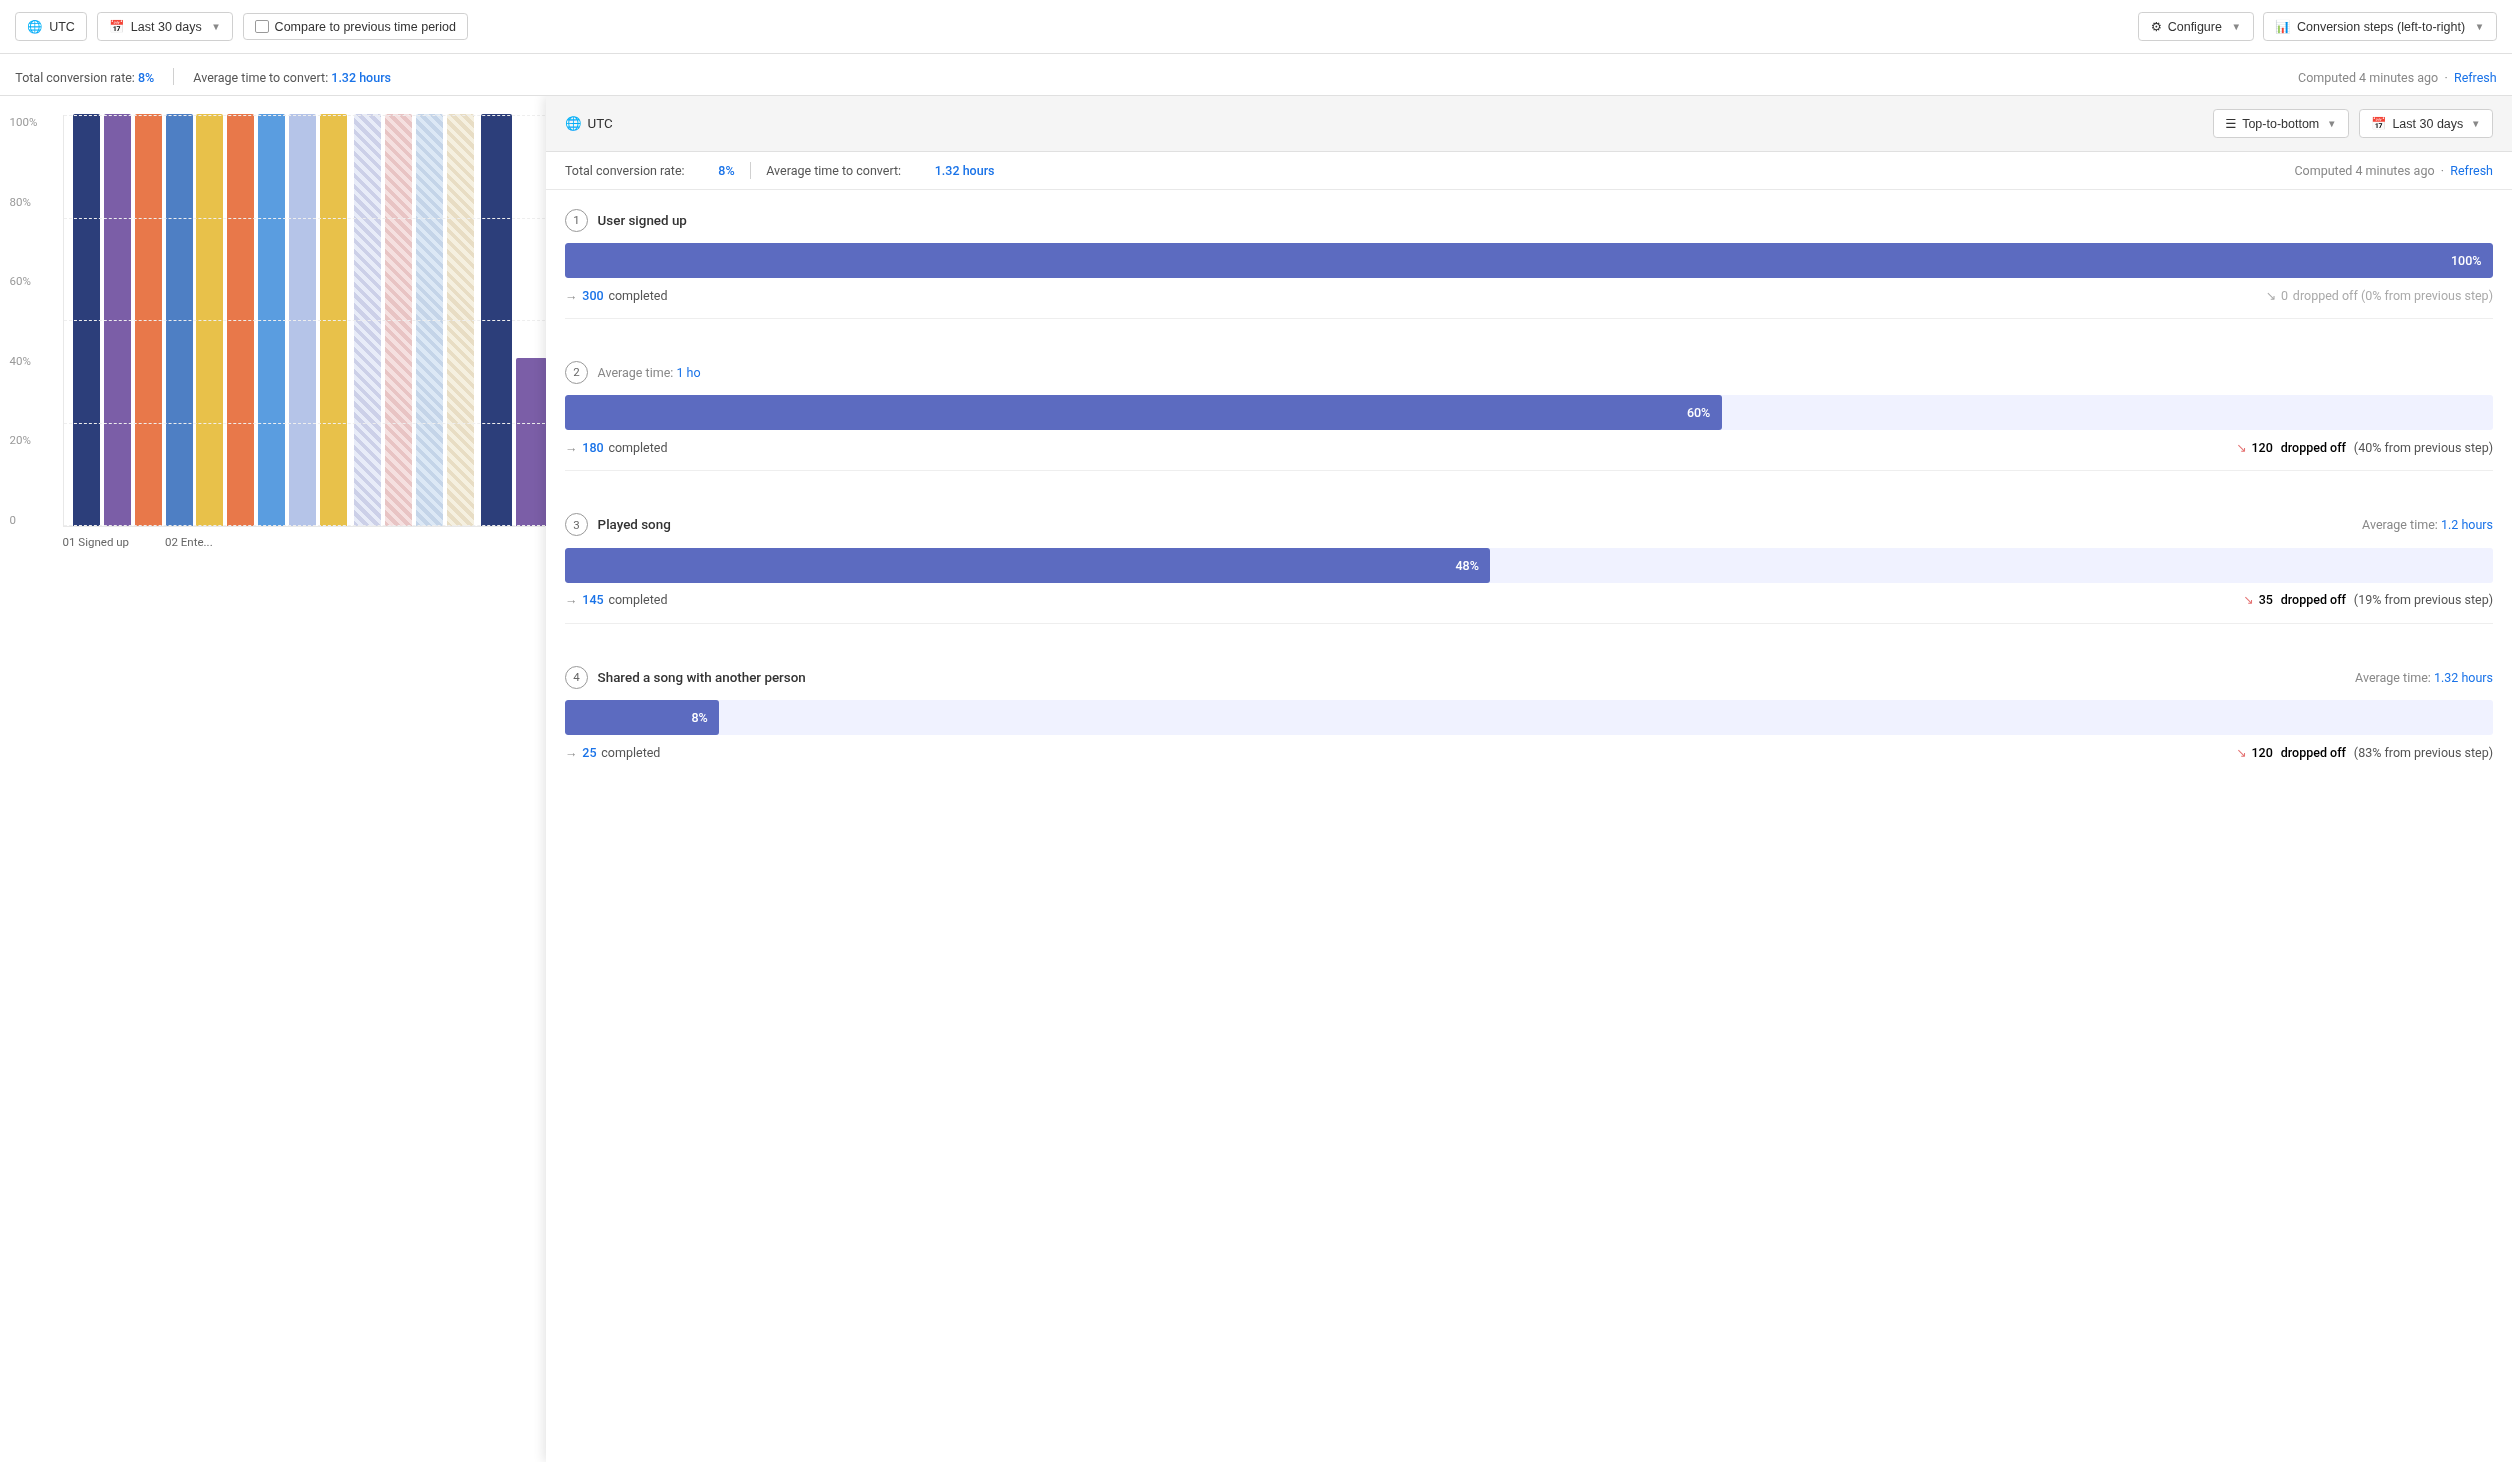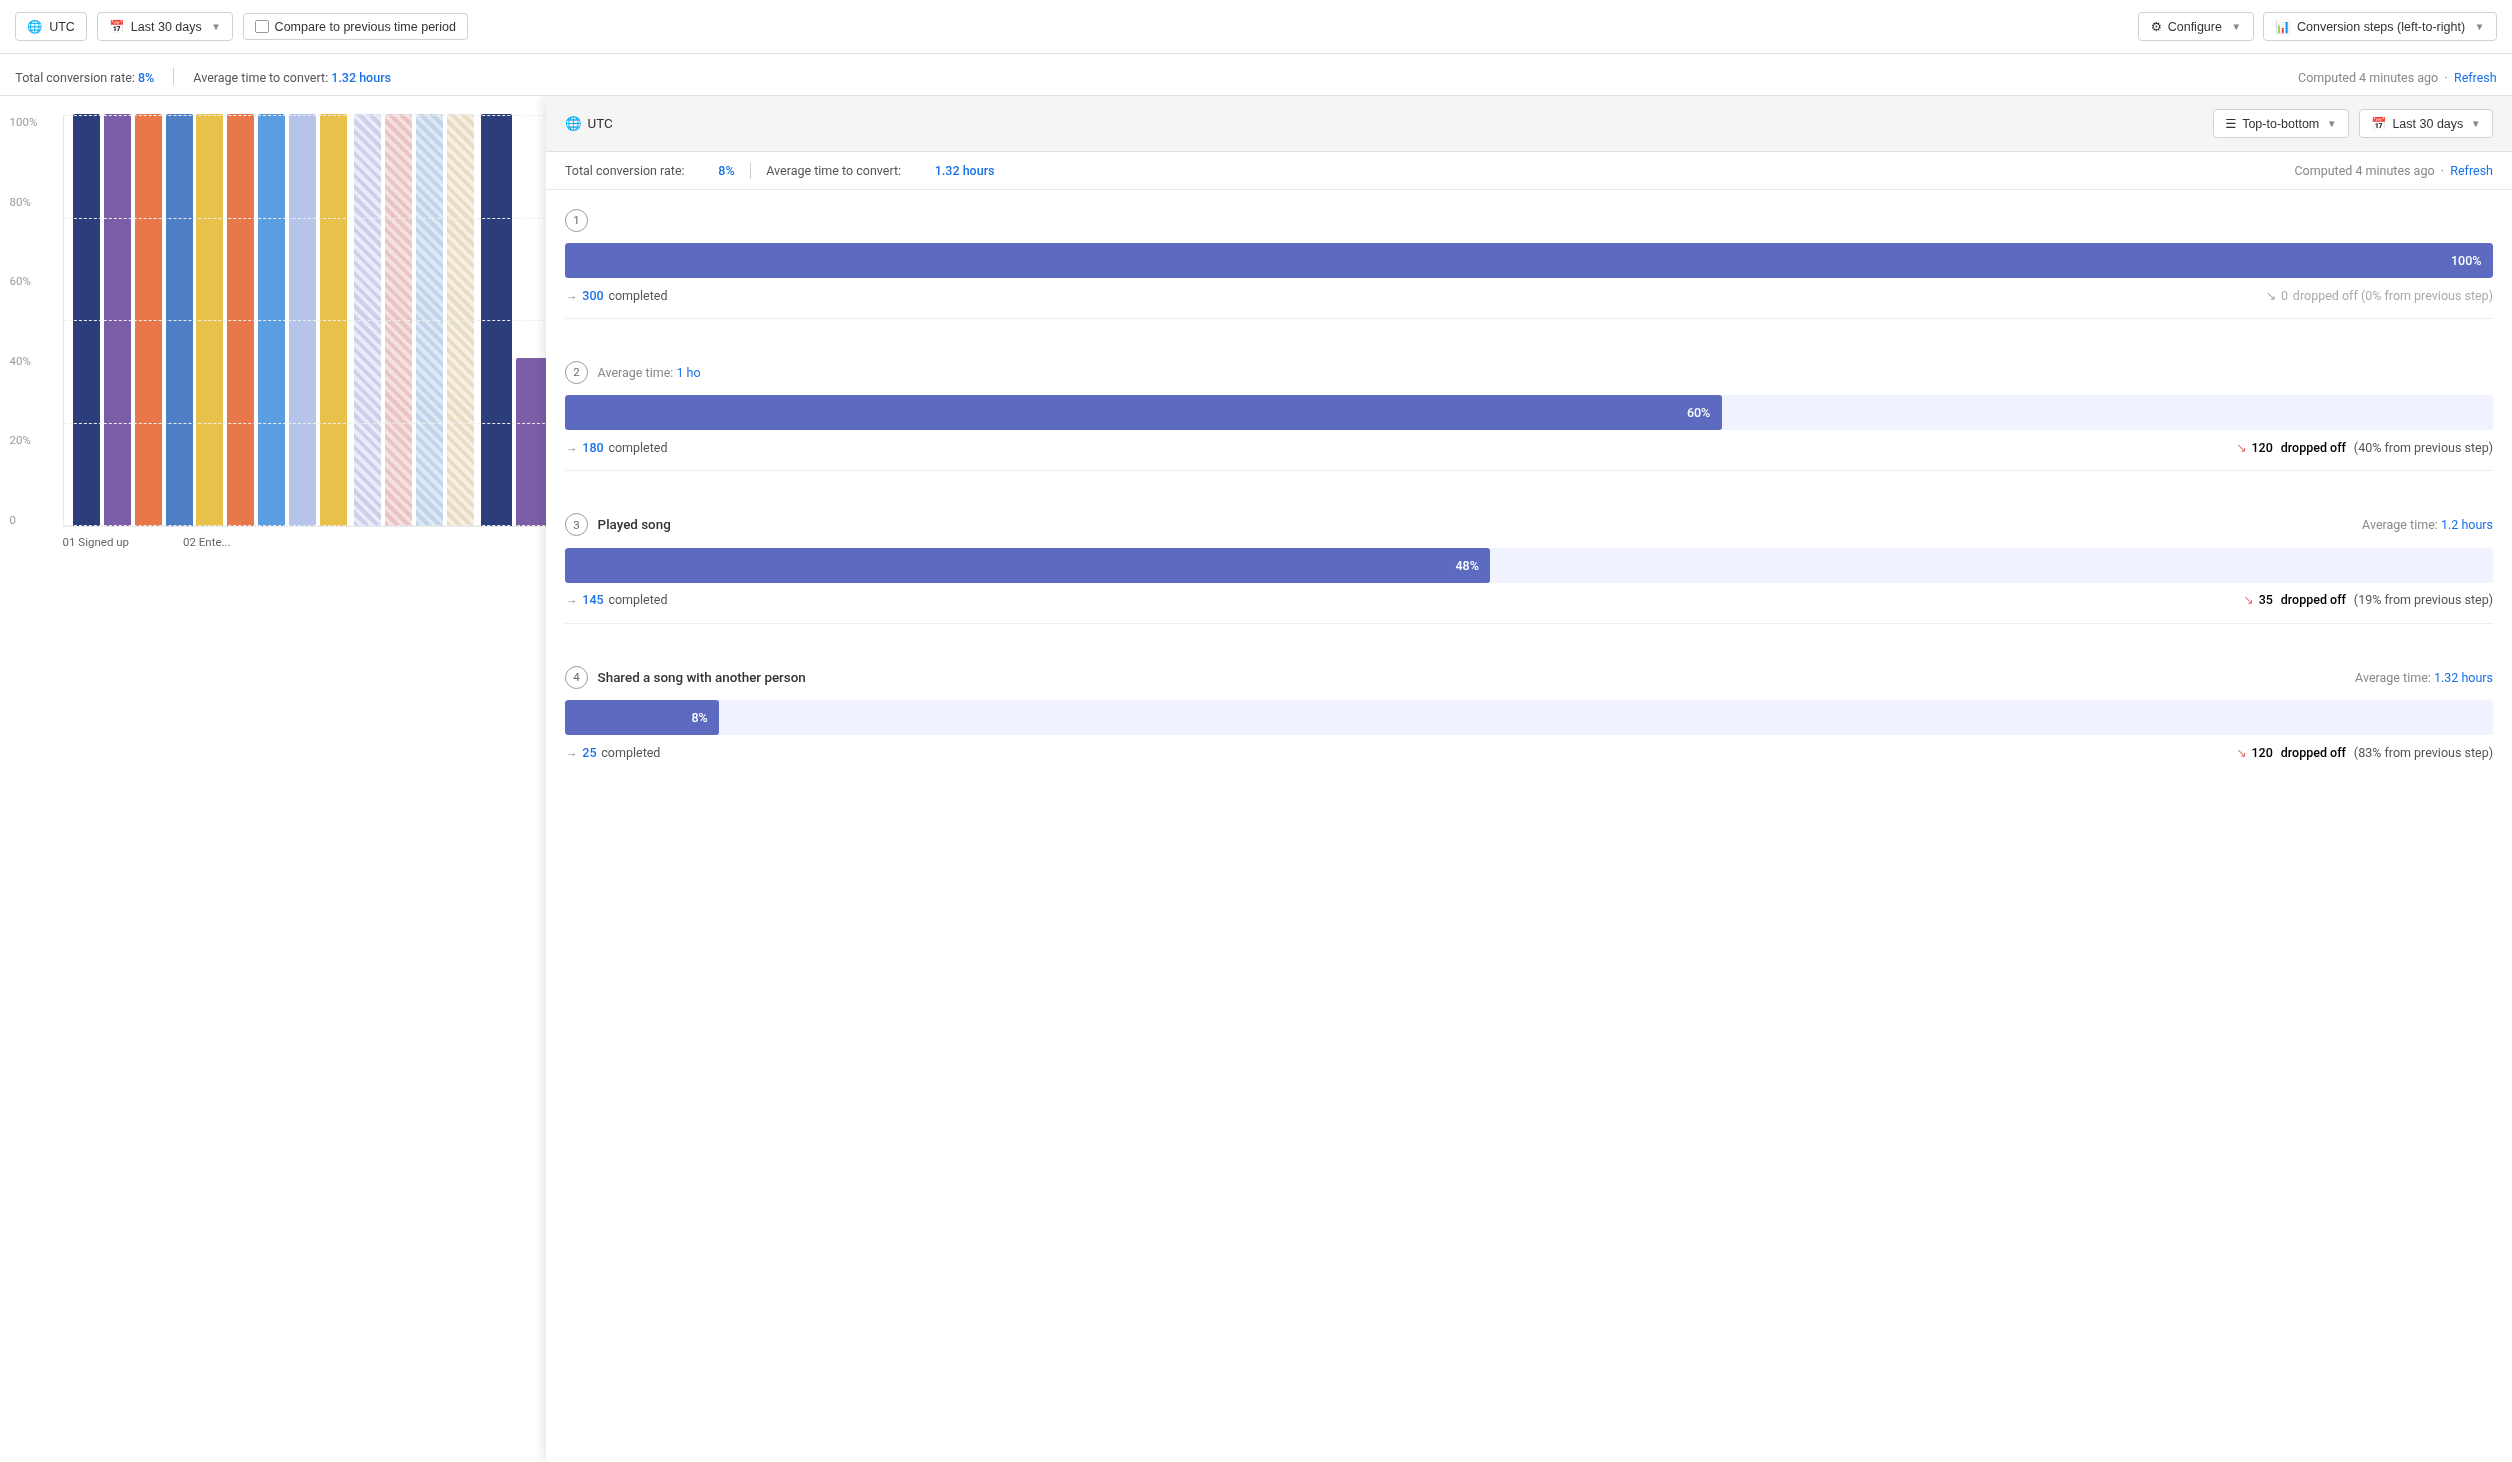--- a/index.html
+++ b/index.html
@@ -108,21 +108,21 @@
       border-top: 1px dashed #eee;
       width: 100%;
     }
     .bar {
       width: 27px;
       border-radius: 1.9px 1.9px 0 0;
       flex-shrink: 0;
     }
     .chart-labels-row {
       display: flex;
-      gap: 54px;
+      gap: 36px;
       margin-left: 53px;
       margin-top: 7.7px;
       font-size: 11.5px;
       color: #666;
     }
 
     
     .overlay-panel {
       position: absolute;
       top: 0;
@@ -413,20 +413,21 @@
       </div>
     </div>
 
     <div class="funnel-steps">
 
       <div class="funnel-step">
         <div class="step-header">
           <div class="step-number">
             <span>1</span>
           </div>
+          <div class="step-title">User signed up</div>
         </div>
         <div class="progress-container">
           <div class="progress-bar full" style="width:100%;">
             <span class="progress-label">100%</span>
           </div>
         </div>
         <div class="step-stats">
           <div class="completed-stat">
             <span class="arrow">→</span>
             <span class="num">300</span>

